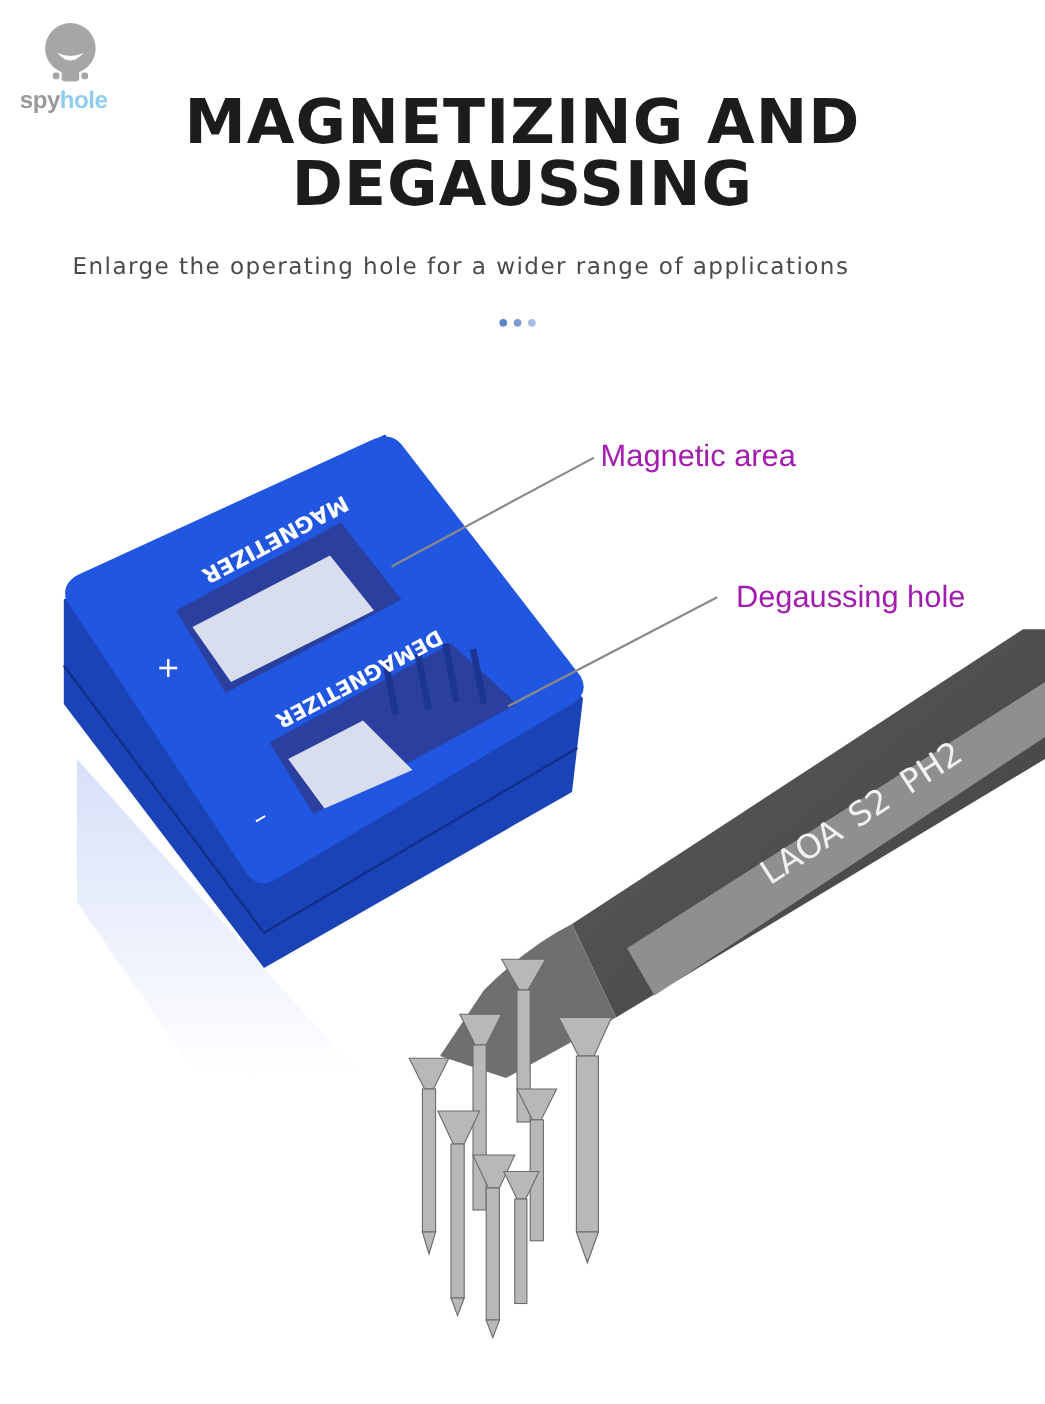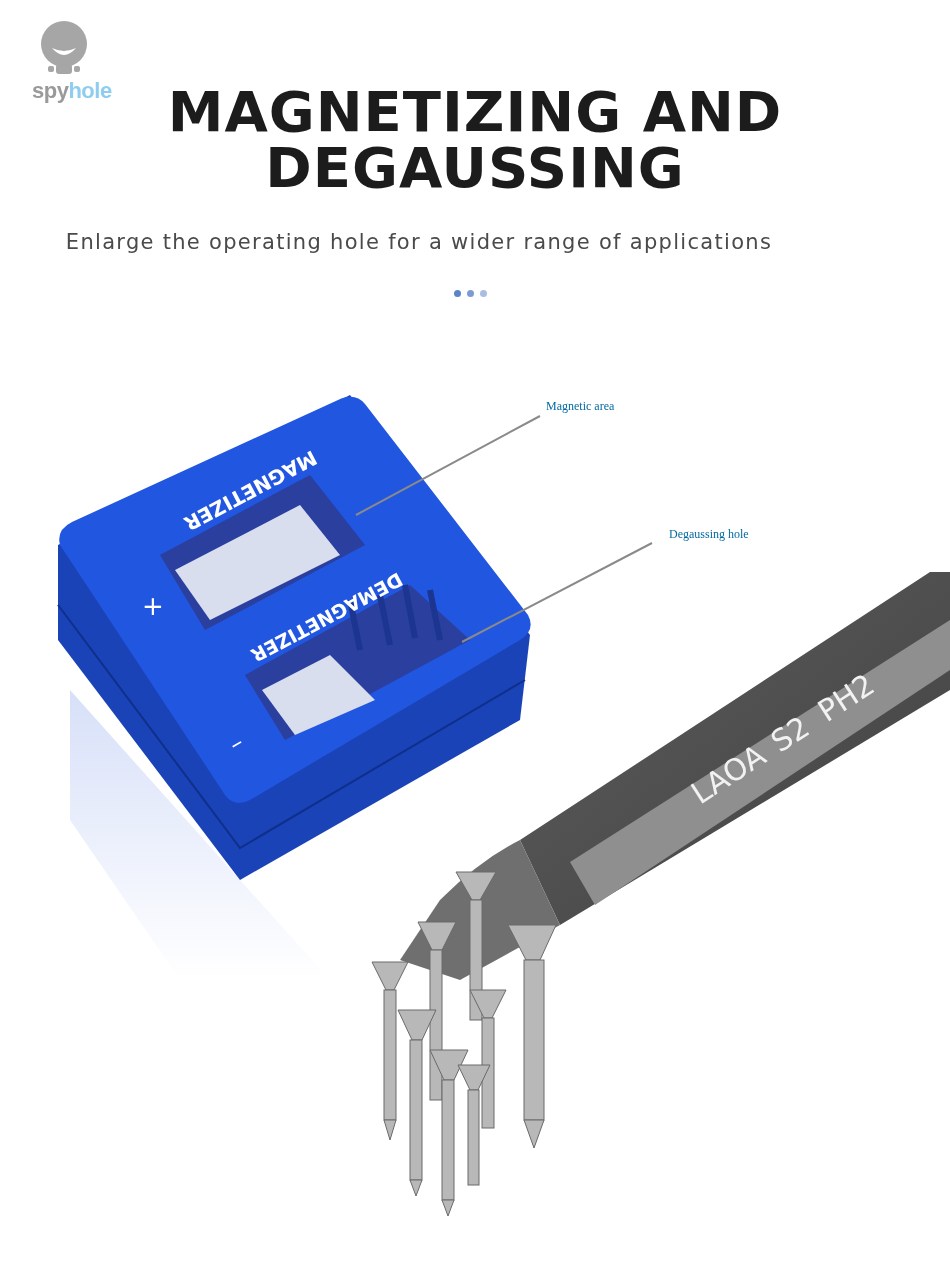--- a/index.html
+++ b/index.html
@@ -1,25 +1,25 @@
 <!DOCTYPE html>
 <html><head>
 <meta charset="utf-8">
 <style>
   html, body { margin:0; padding:0; }
   body { width:950px; height:1276px; background:#ffffff; position:relative; overflow:hidden; font-family:"DejaVu Sans", sans-serif; }
   .logo { position:absolute; left:14px; top:12px; width:110px; height:96px; }
   .logo-text { position:absolute; left:18px; top:78px; font-family:"Liberation Sans", sans-serif; font-weight:bold; font-size:22px; letter-spacing:-0.5px; }
-  .logo-text .spy { color:#9a9a9a;margin-left:14px; }
+  .logo-text .spy { color:#9a9a9a; }
   .logo-text .shop { color:#8fcdf0; }
   .title { position:absolute; left:0; width:950px; top:84px; text-align:center; font-family:"DejaVu Sans", sans-serif; font-weight:bold; font-size:56px; line-height:56px; color:#1c1c1c; letter-spacing:1px; }
   .subtitle { position:absolute; left:0; width:838px; top:230px; text-align:center; font-family:"DejaVu Sans", sans-serif; font-size:21px; color:#4a4a4a; letter-spacing:1.3px; }
   .dots { position:absolute; left:454px; top:290px; display:flex; gap:6px; }
   .dot { width:7px; height:7px; border-radius:50%; }
-  .label { position:absolute; font-family:Liberation Serif, serif; font-size:12px; color:#0369a1; }
+  .label { position:absolute; font-family:Liberation Sans, sans-serif; font-size:28px; color:#a21caf; }
   svg.scene { position:absolute; left:0; top:0; }
 </style>
 </head>
 <body>
 
 <div class="logo">
   <svg width="110" height="80" viewBox="0 0 110 80">
     <circle cx="50" cy="32" r="23" fill="#a6a6a6"></circle>
     <path d="M38 36 Q50 50 62 36 Q50 42 38 36 Z" fill="#ffffff"></path>
     <rect x="42" y="52" width="16" height="10" rx="3" fill="#a6a6a6"></rect>

